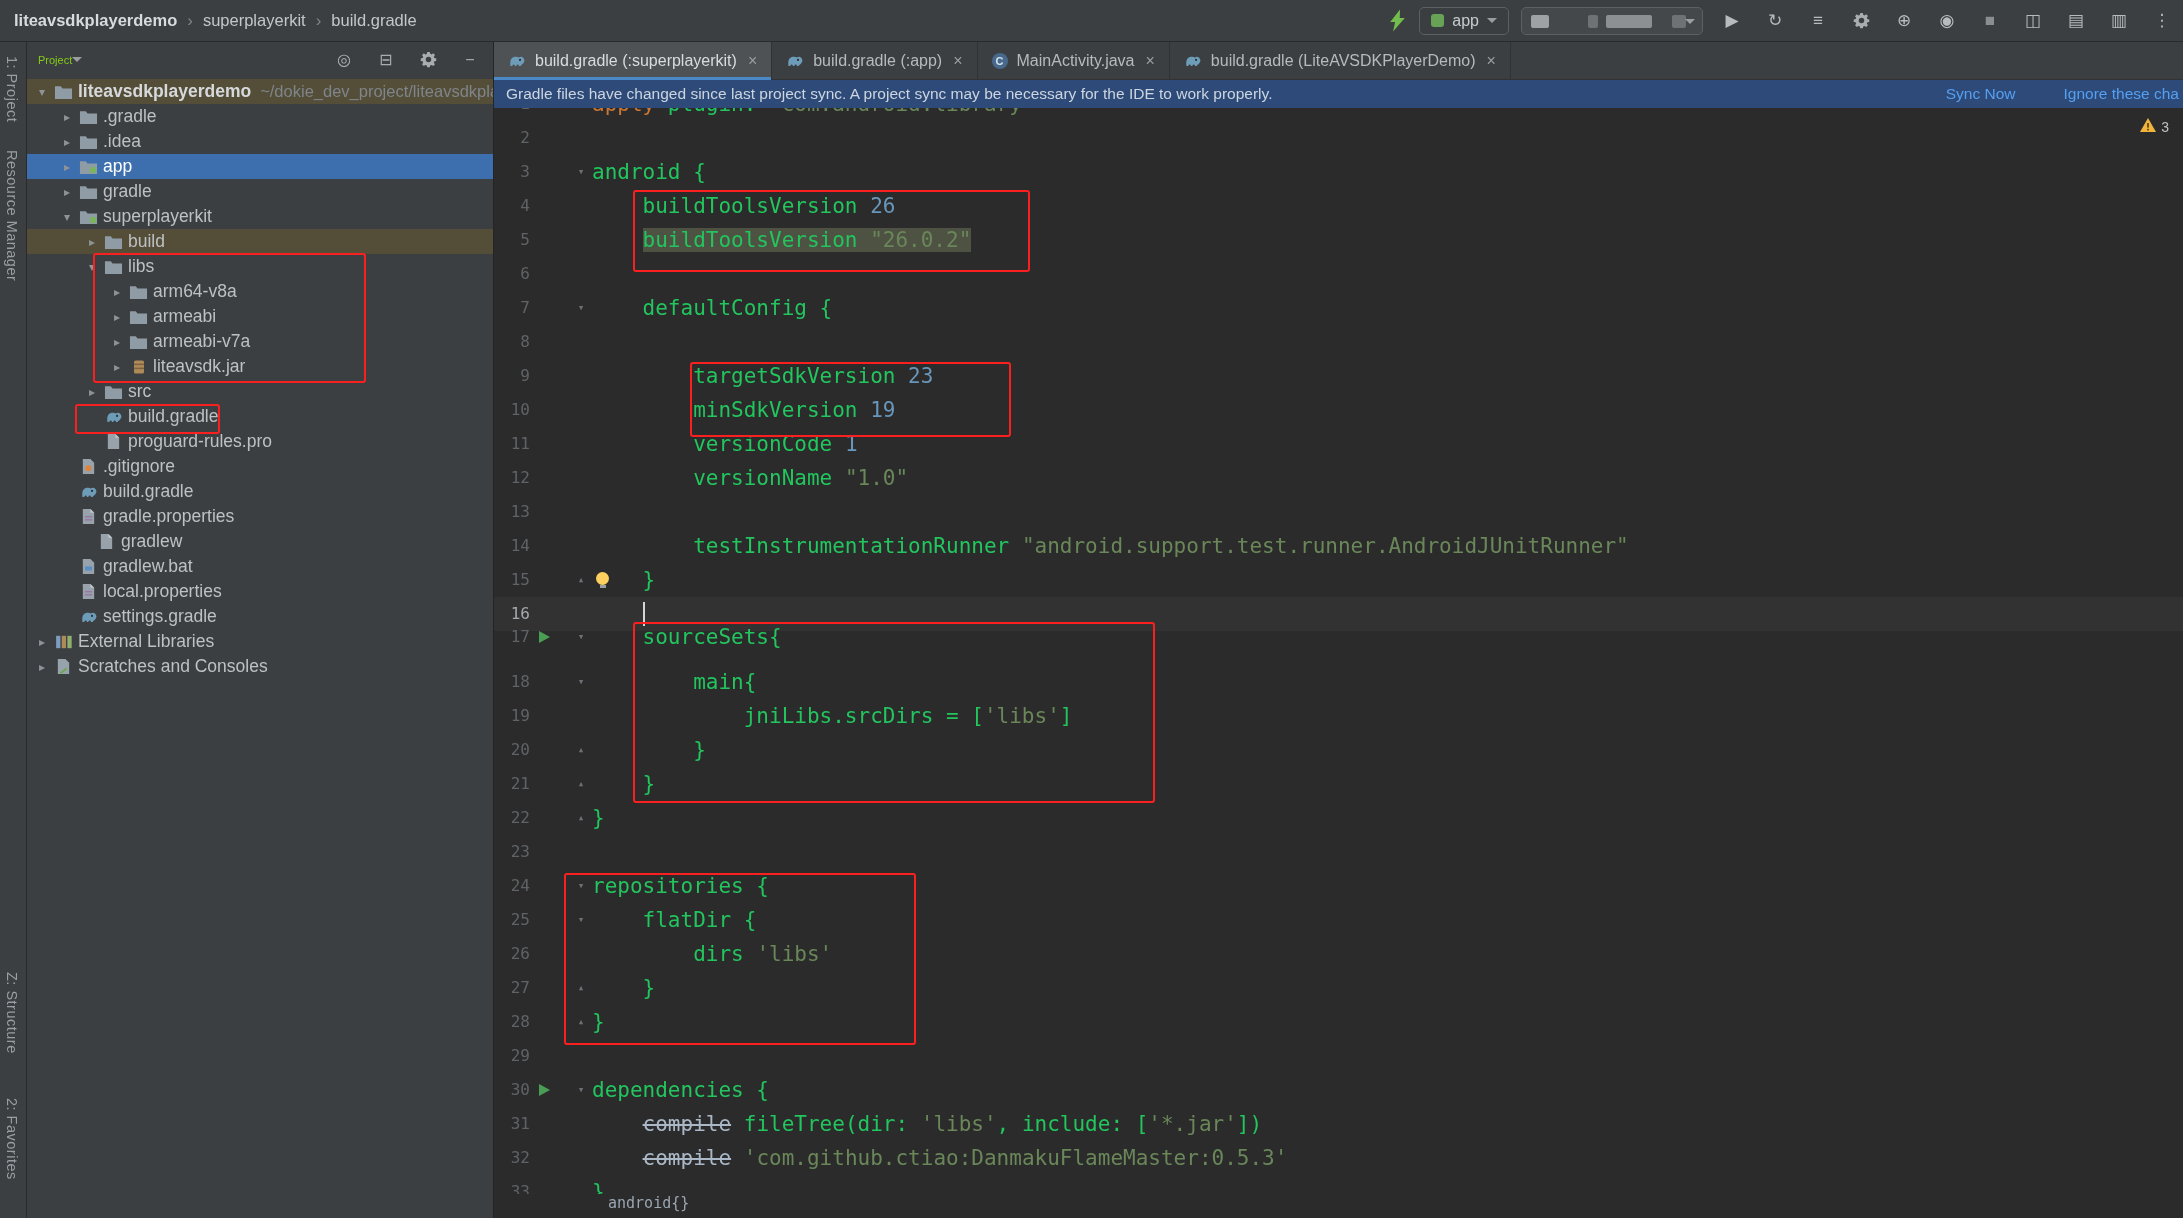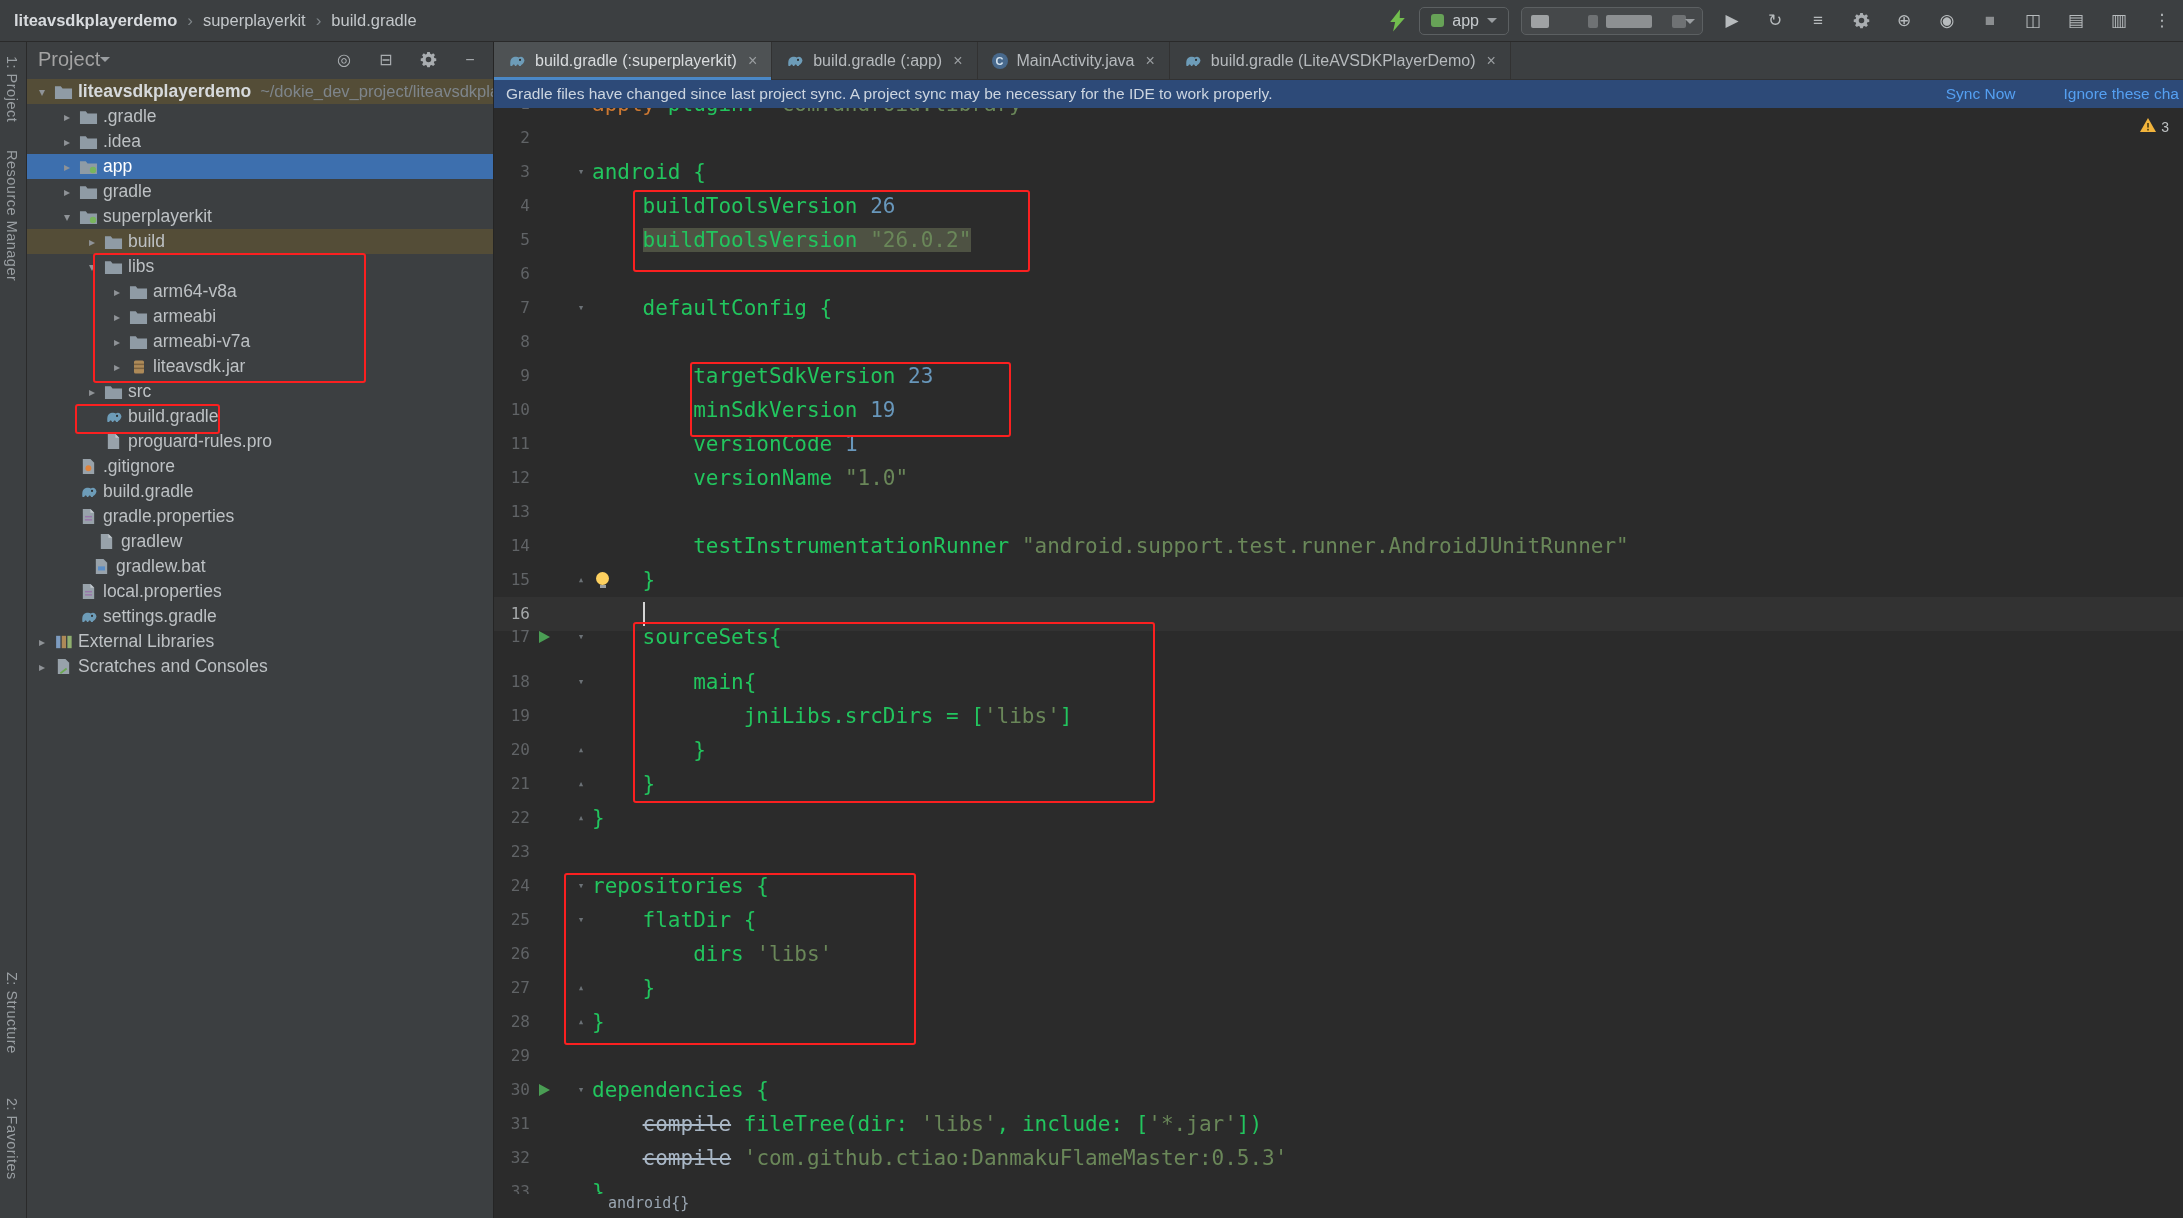--- a/index.html
+++ b/index.html
@@ -35,21 +35,21 @@
   
   #stripe{position:absolute;left:0;top:42px;width:26px;height:1176px;background:#3c3f41;
           border-right:1px solid #2a2a2a;z-index:4;}
   .vlabel{position:absolute;left:4px;writing-mode:vertical-rl;font-size:14.5px;color:#999ea2;
           letter-spacing:.5px;white-space:nowrap;}
 
   
   #panel{position:absolute;left:26px;top:42px;width:468px;height:1176px;background:#3c3f41;
          border-right:1px solid #252525;overflow:hidden;box-sizing:border-box;}
   #panel-head{height:35px;display:flex;align-items:center;padding:0 14px 0 12px;}
-  .ph-title{color:#a3a3a3;font-size:20px;}
+  .ph-title{color:#84cc16;font-size:11px;}
   #ph-icons{margin-left:auto;display:flex;gap:24px;align-items:center;font-size:16px;color:#a9adb0;}
   .phi{display:inline-flex;justify-content:center;width:18px;}
   #tree{position:absolute;left:0;top:37px;width:100%;}
   .trow{height:25px;display:flex;align-items:center;white-space:nowrap;overflow:hidden;}
   .chev{width:20px;font-size:12px;color:#8f9397;text-align:center;flex:none;}
   .ticon{width:23px;flex:none;display:flex;justify-content:center;align-items:center;}
   .tlabel{font-size:17.5px;color:#bdc1c4;margin-left:3px;}
   .tlabel.bold{font-weight:bold;color:#d6d9db;}
   .tsuffix{color:#7e858b;font-size:16.5px;margin-left:9px;}
   .bg-olive{background:#544d37;}
@@ -351,21 +351,21 @@
         <div class="trow" style="padding-left: 49px;">
           <span class="chev"></span>
           <span class="ticon">
             <svg width="15" height="17" viewBox="0 0 13 15">
               <path fill="#98a2aa" d="M1.5.8h6.7l3.3 3.3v10.1H1.5z"></path>
               <path fill="#c2c8cd" d="M8.2.8l3.3 3.3H8.2z"></path>
             </svg>
           </span>
           <span class="tlabel">gradlew</span>
         </div>
-        <div class="trow" style="padding-left: 44px;">
+        <div class="trow" style="padding-left: 31px;">
           <span class="chev"></span>
           <span class="ticon">
             <svg width="15" height="17" viewBox="0 0 13 15">
               <path fill="#98a2aa" d="M1.5.8h6.7l3.3 3.3v10.1H1.5z"></path>
               <rect x="3.4" y="7.4" width="6.2" height="3.6" fill="#5b8ec7"></rect>
             </svg>
           </span>
           <span class="tlabel">gradlew.bat</span>
         </div>
         <div class="trow" style="padding-left: 31px;">

